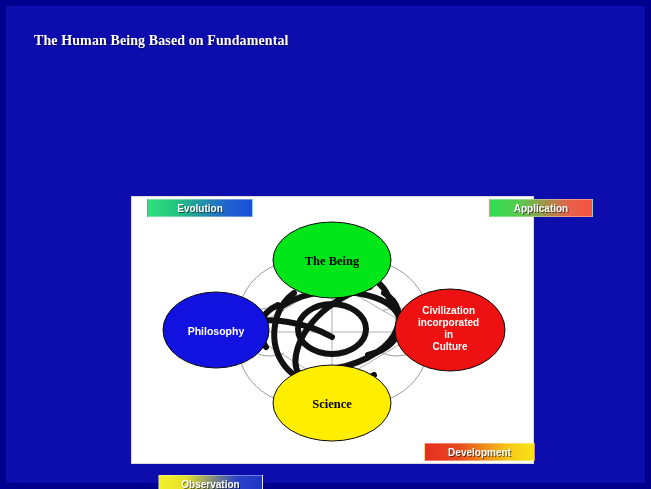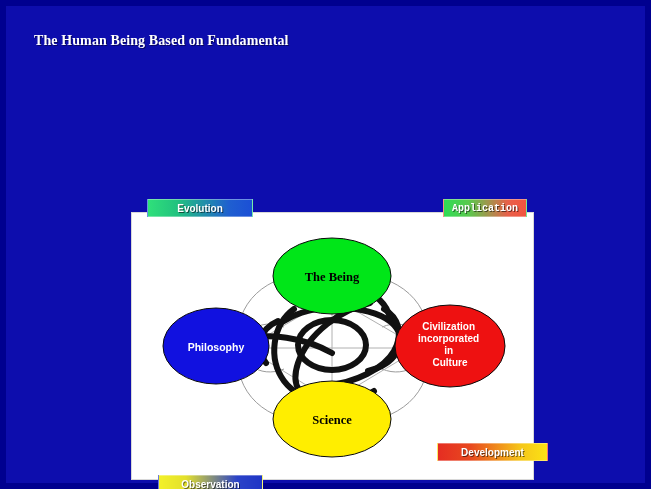--- a/index.html
+++ b/index.html
@@ -24,21 +24,21 @@
     text-align:left;color:#ffffff;
     font-family:"Liberation Serif", serif;
     font-weight:bold;font-size:14px;line-height:26.5px;
     letter-spacing:.1px;
     text-shadow:1px 1px 0 rgba(0,0,0,.45);
   }
   #title .tl{display:block;white-space:pre;}
 
   
   #panel{
-    position:absolute;left:126px;top:207px;width:401px;height:266px;
+    position:absolute;left:126px;top:191px;width:401px;height:266px;
     background:#ffffff;
     box-shadow:0 0 0 1px #d8d8d8;
     text-align:right;
   }
   #panel svg{display:block;width:401px;height:266px;}
 
   
   .banner{
     position:absolute;
     height:18px;line-height:18px;
@@ -47,31 +47,30 @@
     text-align:center;white-space:nowrap;
     text-shadow:1px 1px 0 rgba(0,0,0,.55);
     box-sizing:border-box;padding:0 6px;
     border:1px solid rgba(255,255,255,.35);
   }
   #banner-evolution{
     left:141px;top:193px;width:106px;
     background:linear-gradient(90deg,#2fe07a 0%,#22c27f 28%,#1f5fd0 78%,#1b4fd6 100%);
   }
   #banner-application{
-    left:437px;top:193px;width:84px;
+    left:483px;top:193px;width:104px;
     background:linear-gradient(90deg,#2fdc55 0%,#59c94e 30%,#e8604a 78%,#f2533f 100%);
-    font-family:Liberation Mono, monospace;
   }
   #banner-observation{
     left:152px;top:437px;width:105px;
     background:linear-gradient(90deg,#f3f12a 0%,#e3e02c 26%,#2b43c8 76%,#1f35c6 100%);
     margin-top:32px;
   }
   #banner-development{
-    left:431px;top:437px;width:111px;
+    left:418px;top:437px;width:111px;
     background:linear-gradient(90deg,#e52d22 0%,#e8491f 30%,#f6c719 76%,#fbe215 100%);
   }
 
   
   .wedge{position:absolute;pointer-events:none;}
 </style>
 </head>
 <body>
 
 <div id="slide">

